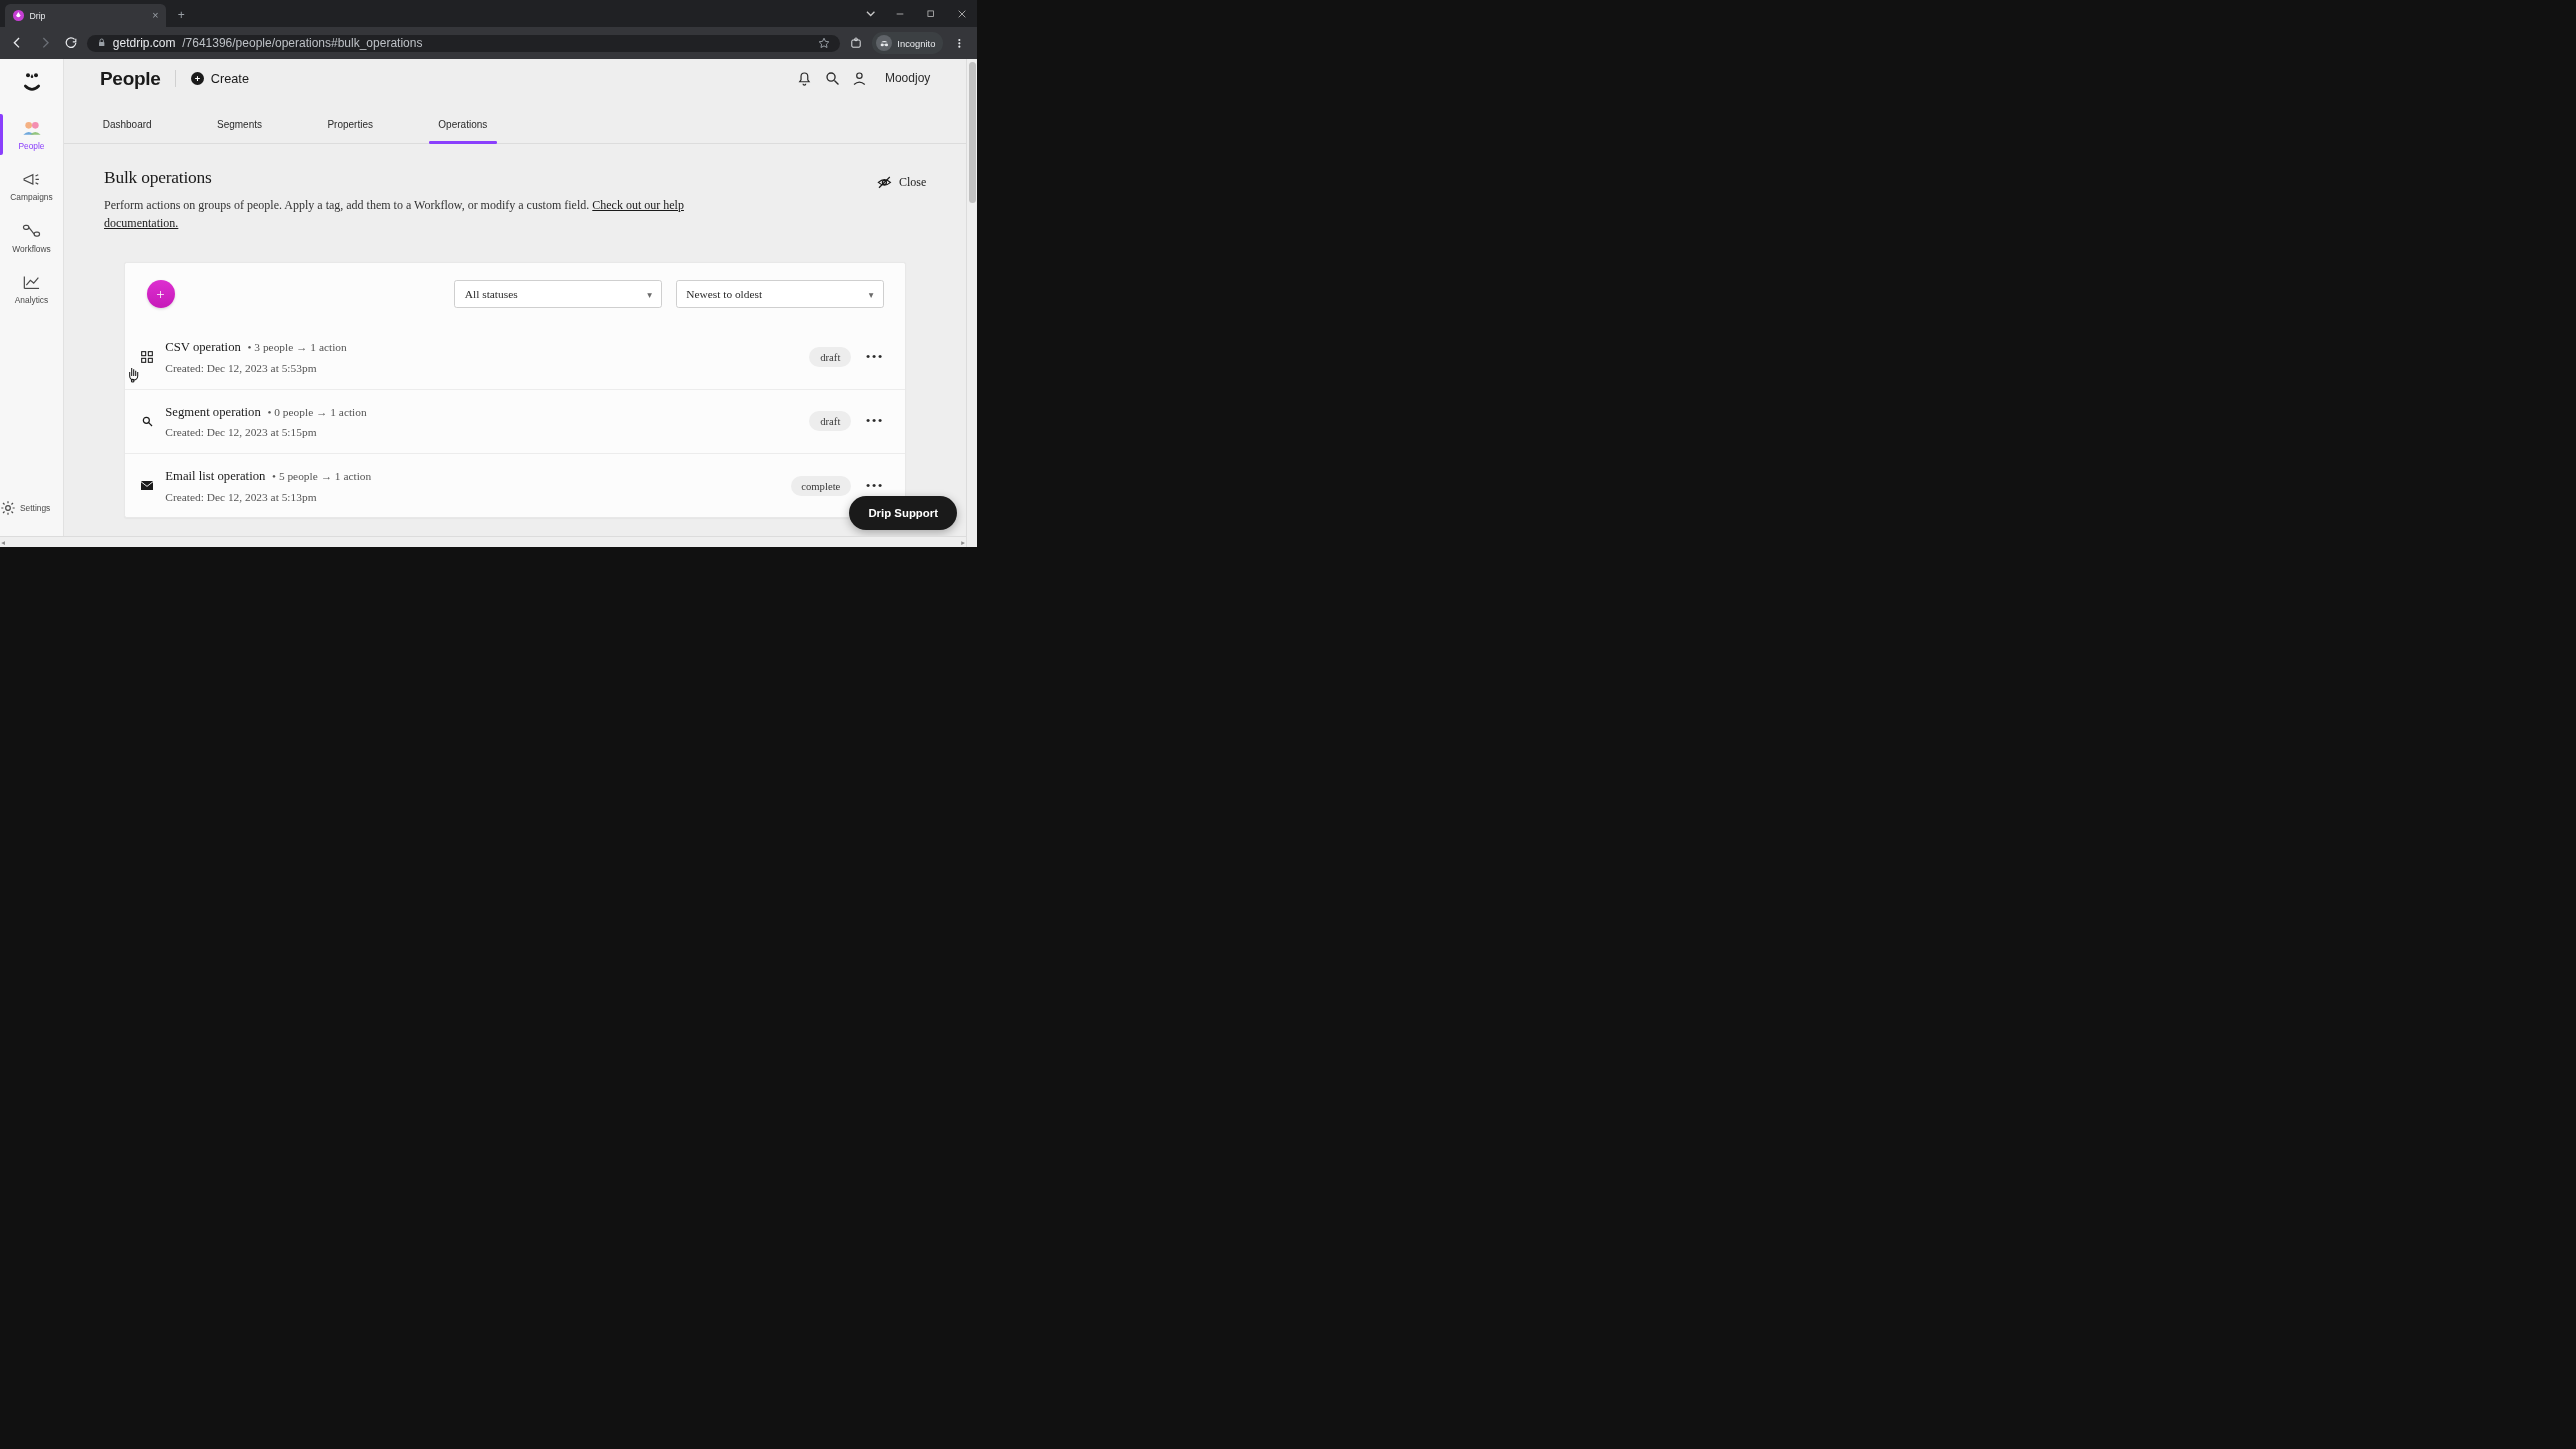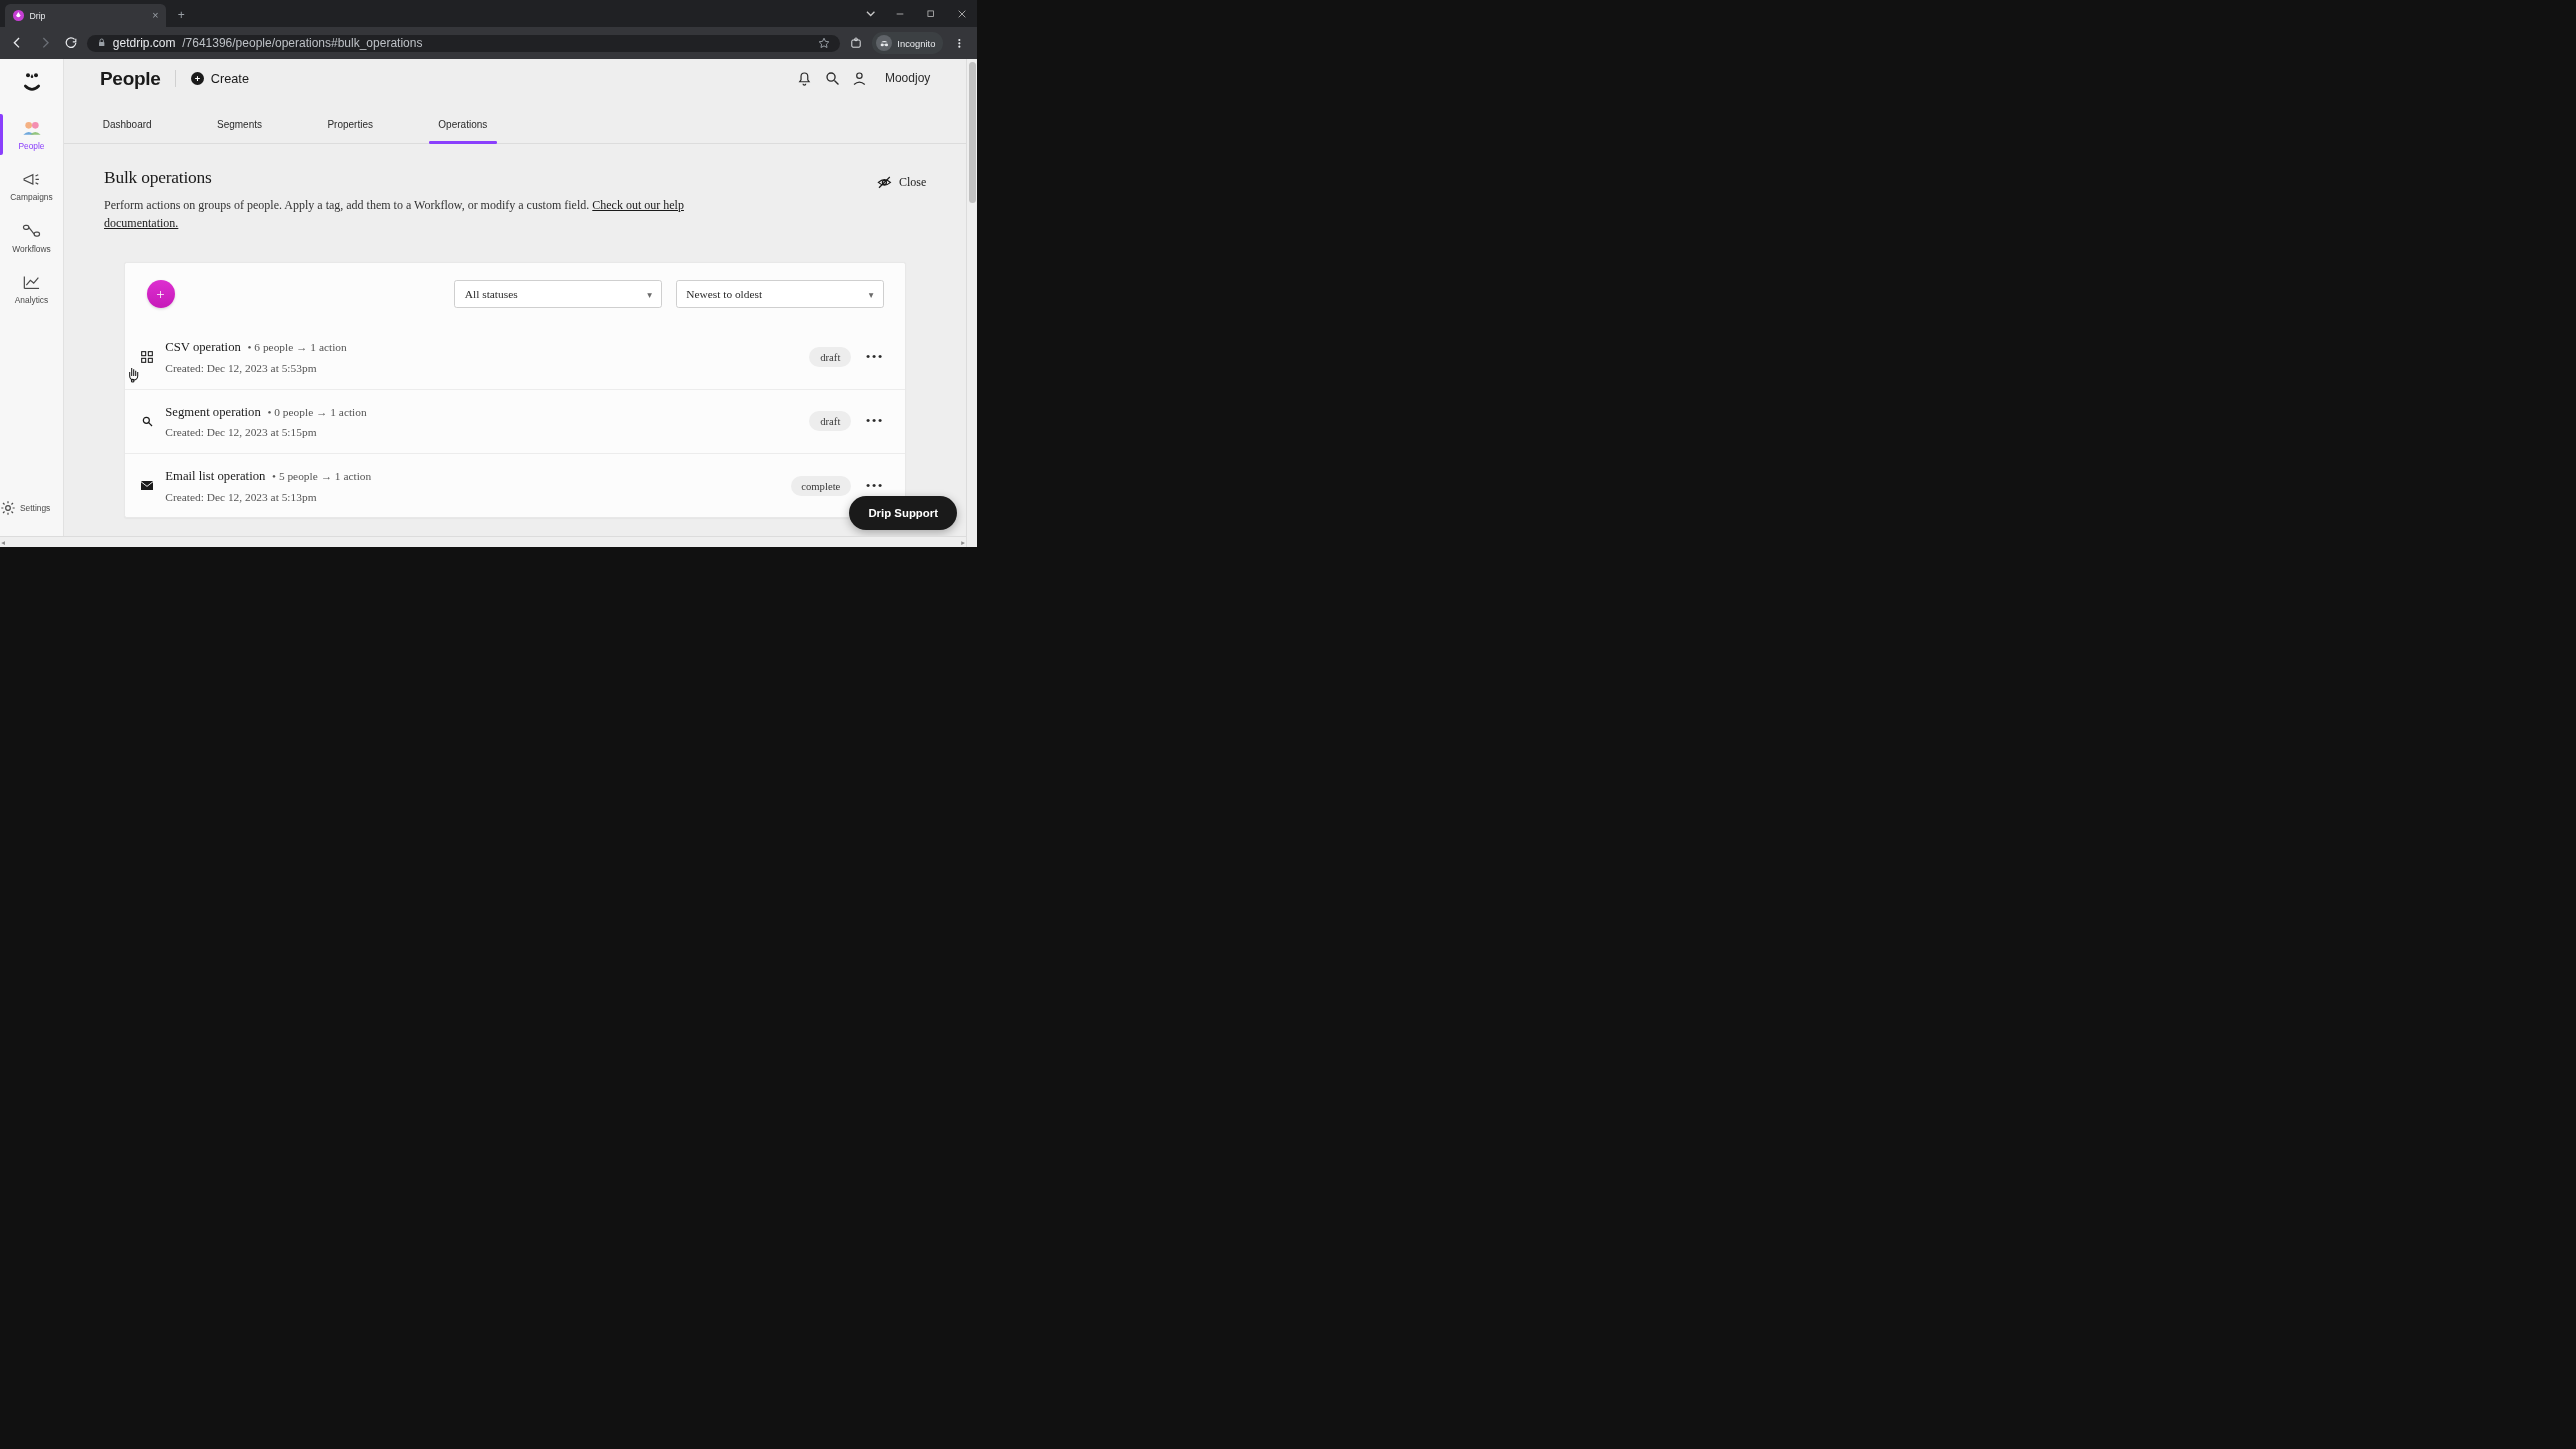--- a/index.html
+++ b/index.html
@@ -322,21 +322,21 @@
                 <svg width="12" height="12" viewBox="0 0 18 18" fill="none" stroke="#1a1a1a" stroke-width="1.6">
                   <rect x="1" y="1" width="6" height="6"></rect>
                   <rect x="11" y="1" width="6" height="6"></rect>
                   <rect x="1" y="11" width="6" height="6"></rect>
                   <rect x="11" y="11" width="6" height="6"></rect>
                 </svg>
               </span>
             <div class="op-main">
               <div class="op-line1">
                 <span class="op-name">CSV operation</span>
-                <span class="op-meta">• 6 people → 1 action</span>
+                <span class="op-meta">• 3 people → 1 action</span>
               </div>
               <span class="op-created">Created: Dec 12, 2023 at 5:53pm</span>
             </div>
             <div class="row-right">
               <span class="status-pill">draft</span>
               <span class="kebab">•••</span>
             </div>
           </div>
 
           <div class="op-row">

